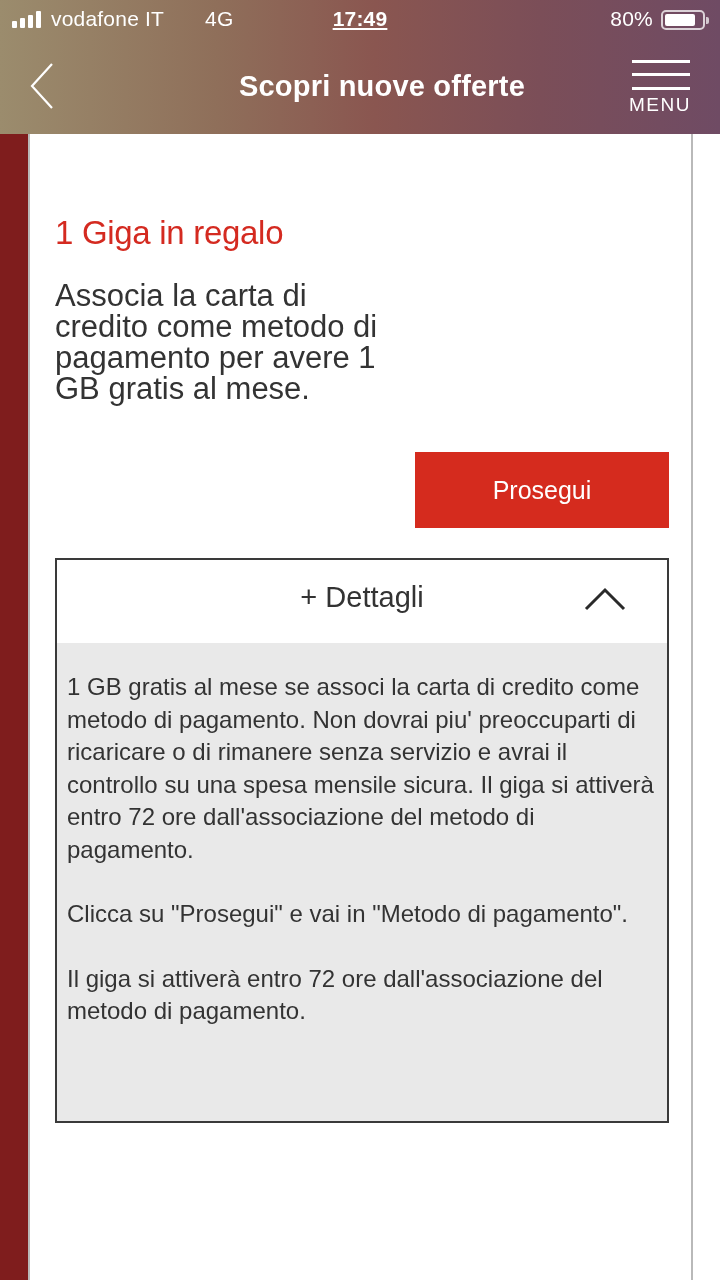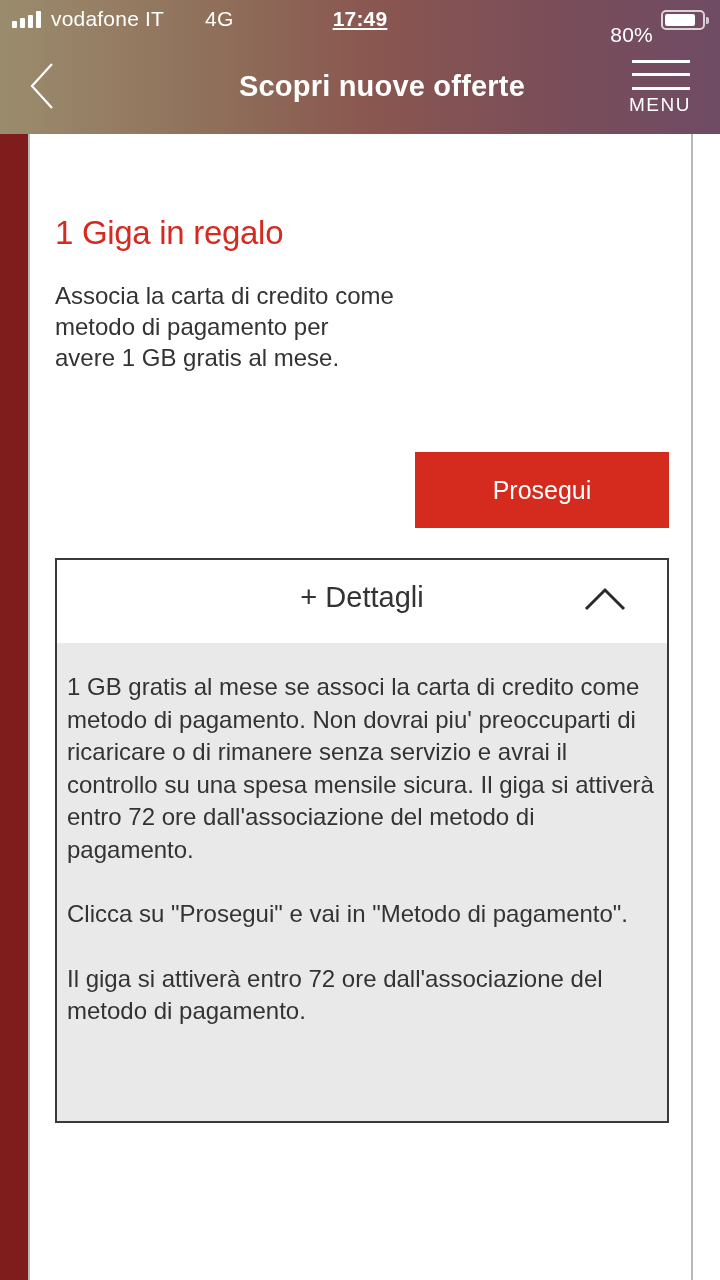--- a/index.html
+++ b/index.html
@@ -24,21 +24,21 @@
     .signal span {
       position: absolute; bottom: 0; width: 5px; background: #fff; border-radius: 1px;
     }
     .signal span:nth-child(1) { left: 0; height: 7px; }
     .signal span:nth-child(2) { left: 8px; height: 10px; }
     .signal span:nth-child(3) { left: 16px; height: 13px; }
     .signal span:nth-child(4) { left: 24px; height: 17px; }
     .carrier { position: absolute; left: 51px; top: 7px; }
     .network { position: absolute; left: 196px; top: 7px; margin-left: 9px; }
     .clock { position: absolute; left: 0; width: 720px; top: 7px; text-align: center; font-weight: 600; text-decoration: underline; }
-    .battery-pct { position: absolute; right: 67px; top: 23px; }
+    .battery-pct { position: absolute; right: 67px; top: 7px; }
     .battery {
       position: absolute; right: 15px; top: 10px; width: 44px; height: 20px;
       border: 2px solid rgba(255,255,255,0.75); border-radius: 5px;
     }
     .battery::after {
       content: ""; position: absolute; right: -6px; top: 5px; width: 3px; height: 7px;
       background: rgba(255,255,255,0.7); border-radius: 0 2px 2px 0;
     }
     .battery-fill { position: absolute; left: 2px; top: 2px; bottom: 2px; width: 30px; background: #fff; border-radius: 2px; }
 
@@ -63,21 +63,21 @@
       position: absolute; left: 28px; top: 134px; width: 665px; height: 1146px;
       border-left: 2px solid #b9b9b9; border-right: 2px solid #b9b9b9;
       background: #fff;
     }
     .offer-title {
       position: absolute; left: 25px; top: 80px;
       font-size: 33px; color: #d42a20; letter-spacing: -0.3px;
     }
     .offer-desc {
       position: absolute; left: 25px; top: 146px; width: 340px;
-      font-size: 24px; line-height: 31px; color: #333;
+      font-size: 31px; line-height: 31px; color: #333;
     }
     .prosegui-btn {
       position: absolute; left: 385px; top: 318px; width: 254px; height: 76px;
       background: #d52b1e; color: #fff; border: none;
       font-size: 25px; text-align: center; line-height: 76px; cursor: pointer;
       font-family: "Liberation Sans", "DejaVu Sans", sans-serif;
     }
 
     .details {
       position: absolute; left: 25px; top: 424px; width: 614px; height: 565px;

